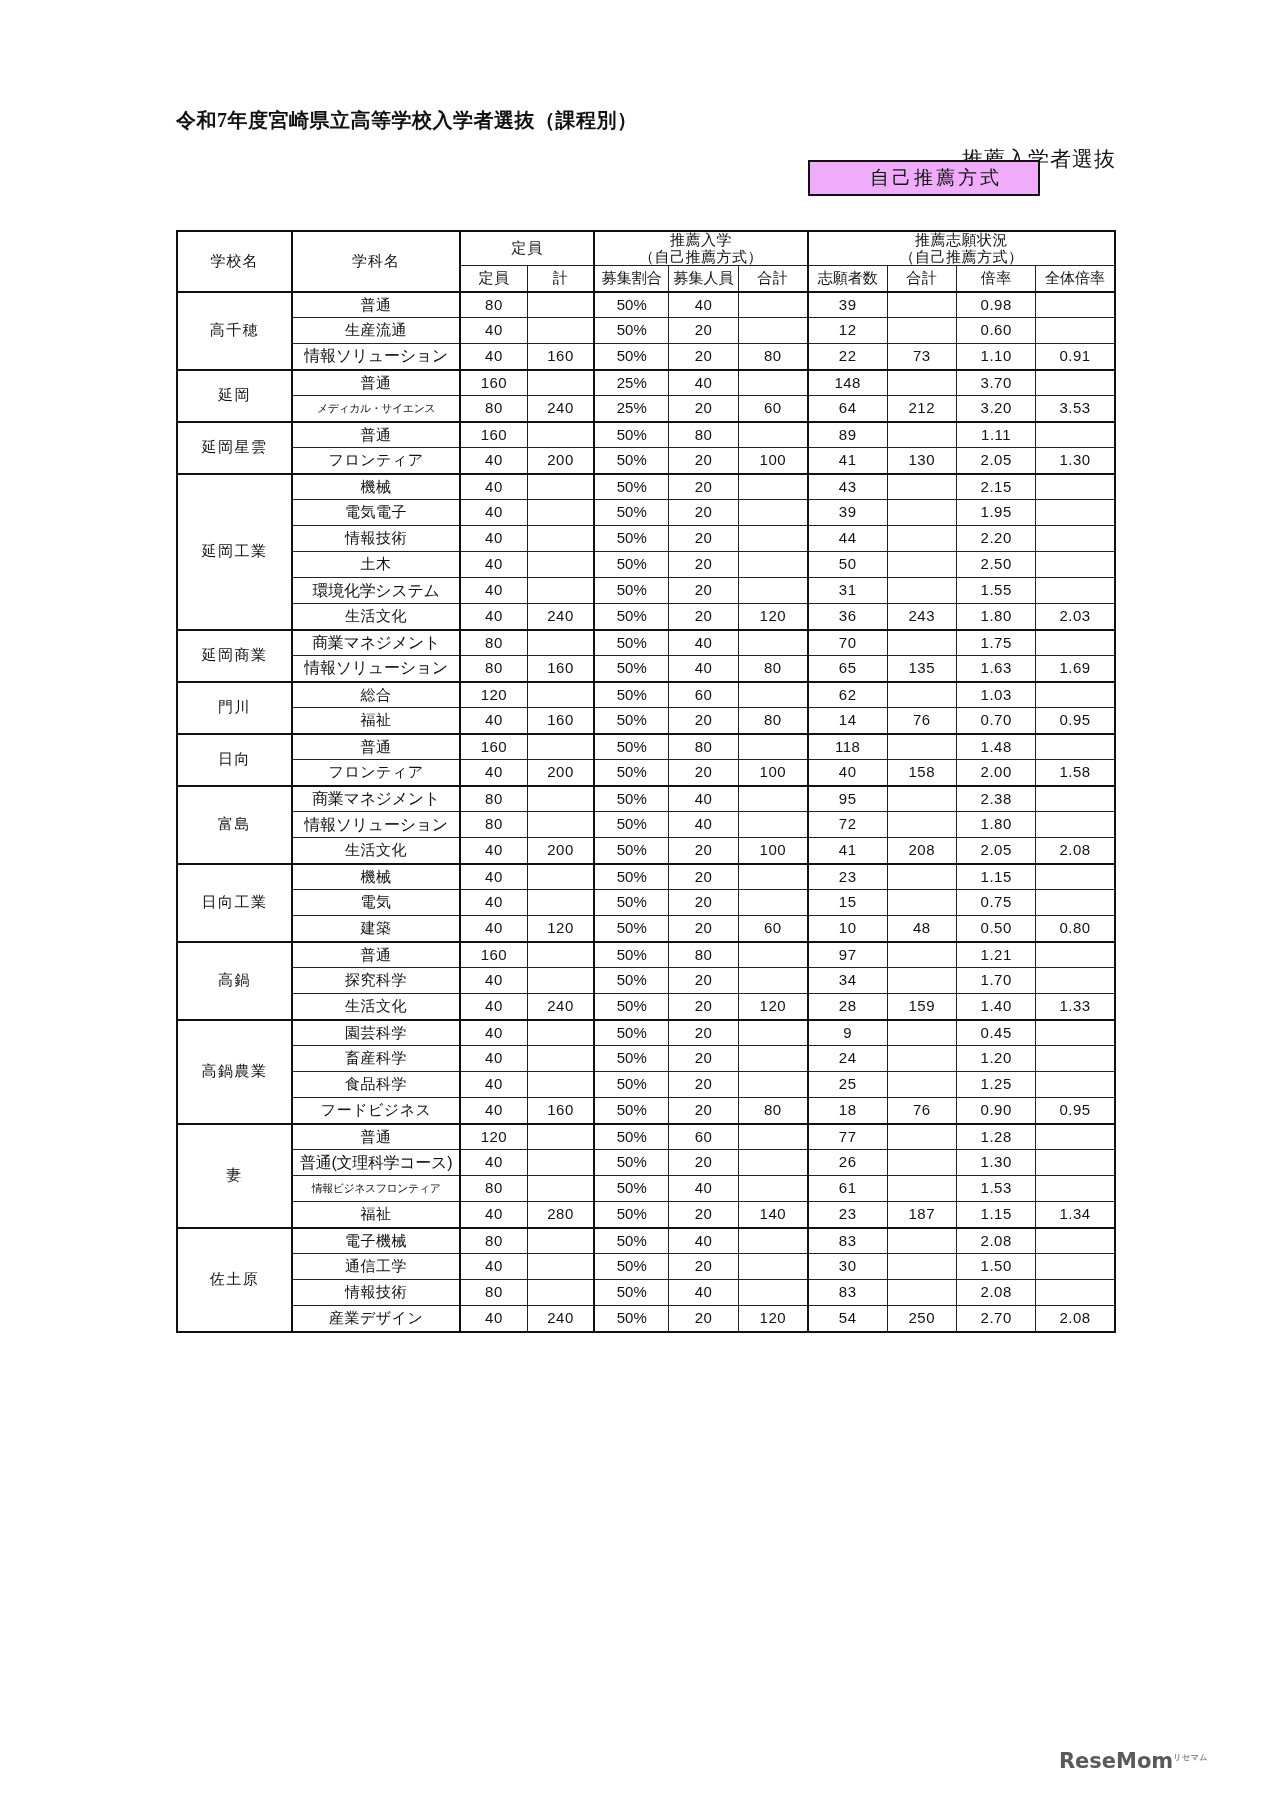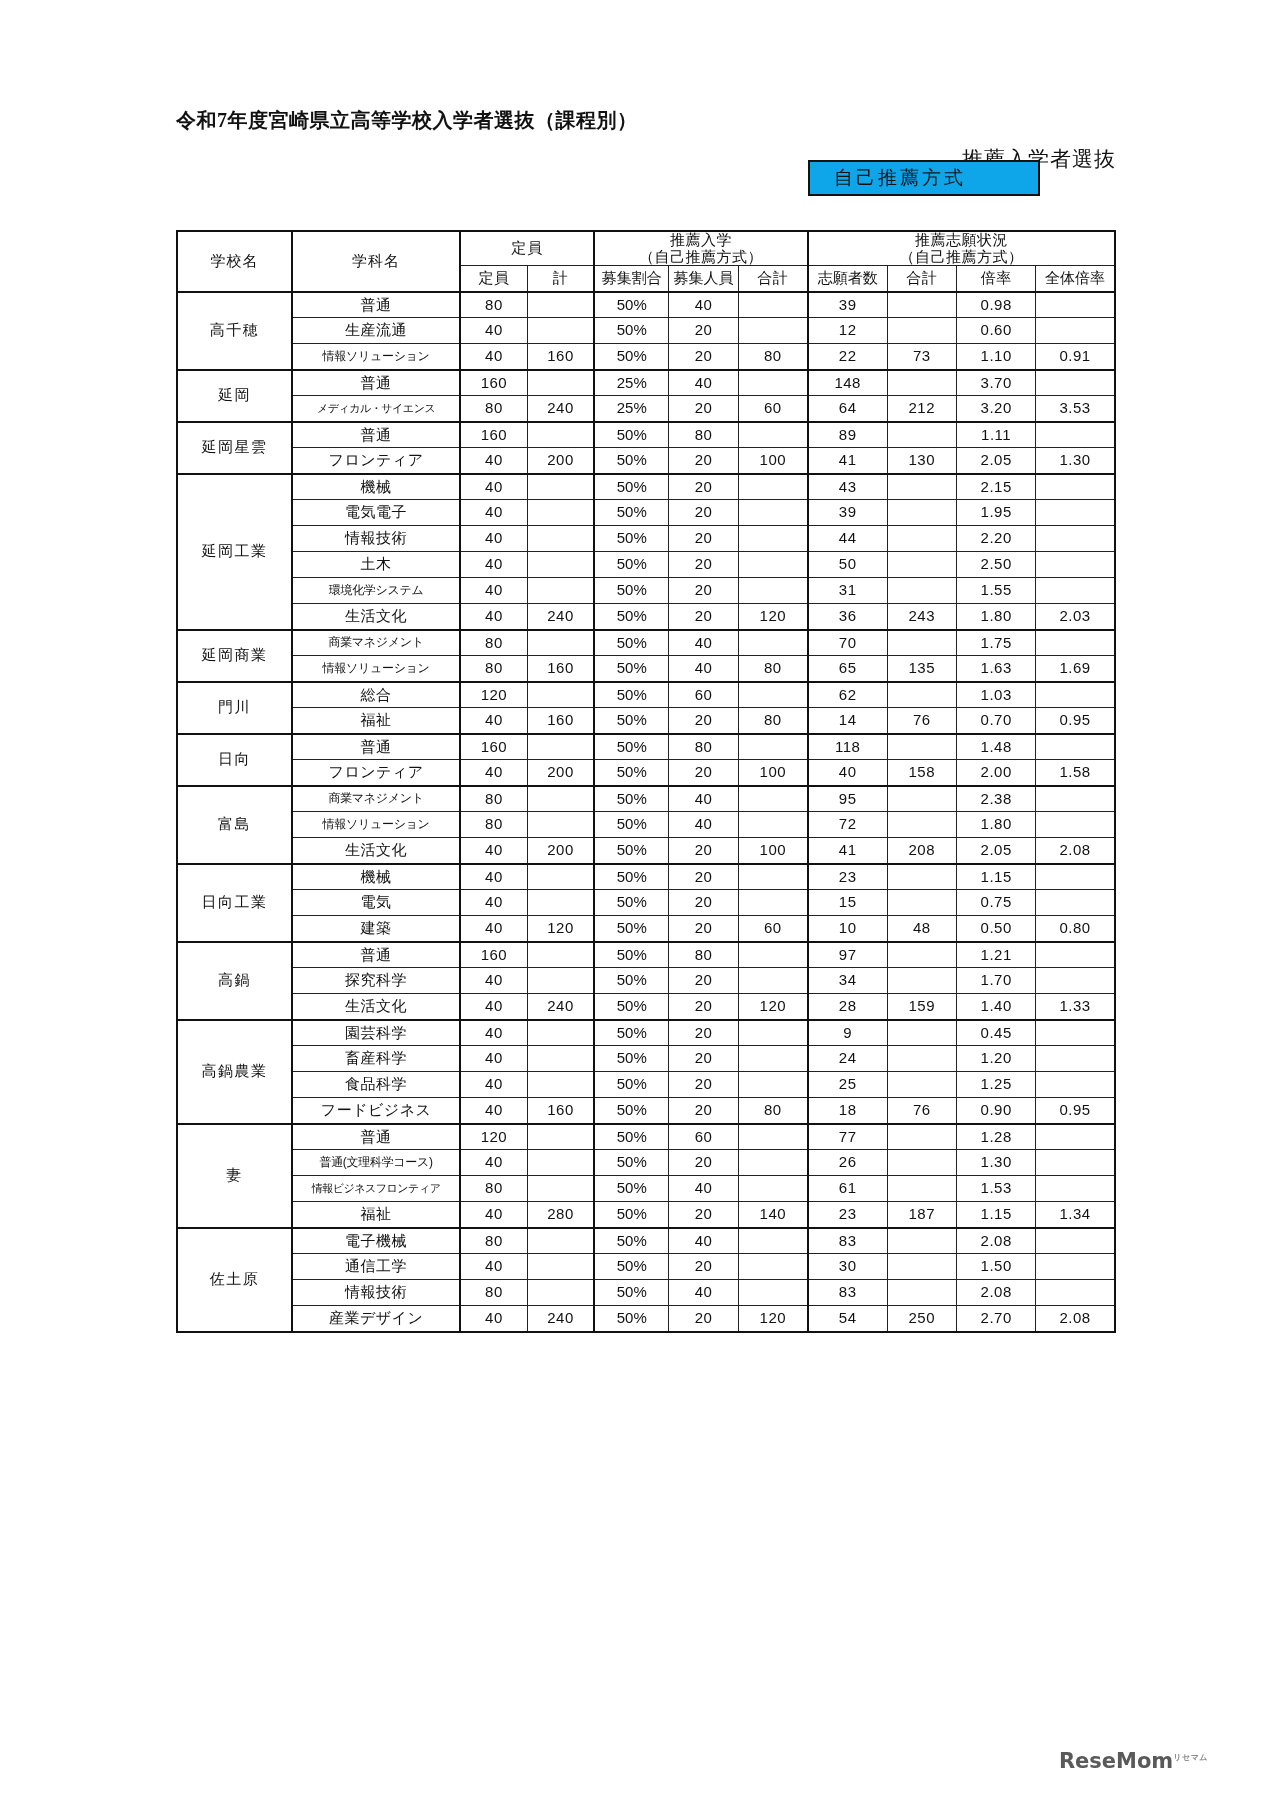--- a/index.html
+++ b/index.html
@@ -59,23 +59,24 @@
     width: 38px;
   }
 
   .method-box {
     position: absolute;
     left: 808px;
     top: 160px;
     width: 228px;
     height: 32px;
     border: 2.5px solid #111;
-    background: #0ea5e9;
+    background: #f0abfc;
     display: flex;
     align-items: center;
+    justify-content: center;
   }
   .method-box-label {
     font-size: 19px;
     letter-spacing: 3px;
     padding-left: 24px;
     white-space: nowrap;
   }
 
   
   .table-wrap {
@@ -147,21 +148,21 @@
   }
   td.dept {
     text-align: left;
     padding-left: 6px;
     font-size: 15px;
     letter-spacing: 0.5px;
     white-space: nowrap;
     overflow: hidden;
   }
   td.dept.tight {
-    font-size: 12px;
+    font-size: 16px;
     letter-spacing: -0.3px;
   }
   td.dept.tighter {
     font-size: 11px;
     letter-spacing: -0.5px;
   }
   td.num {
     text-align: right;
     padding-right: 7px;
     font-size: 16px;

